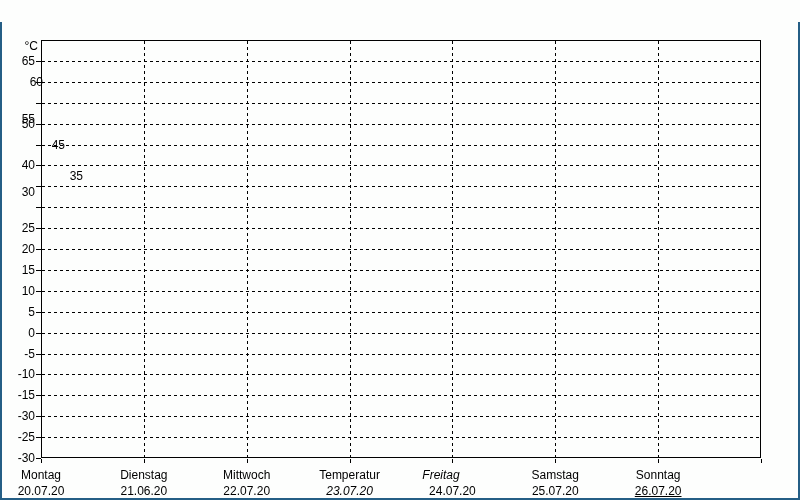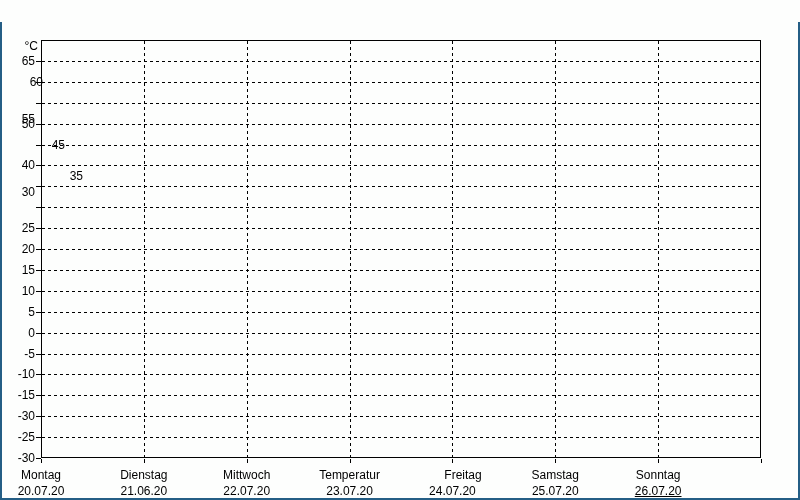--- a/index.html
+++ b/index.html
@@ -120,20 +120,20 @@
     <div class="xtick" style="left: 555.286px; top: 459px;"></div>
     <div class="xtick" style="left: 658.143px; top: 459px;"></div>
     <div class="xtick" style="left: 761px; top: 459px;"></div>
     <div class="dayname" style="left: -14px; top: 468px;">Montag</div>
     <div class="daydate" style="left: -14px; top: 484px;">20.07.20</div>
     <div class="dayname" style="left: 88.8571px; top: 468px;">Dienstag</div>
     <div class="daydate" style="left: 88.8571px; top: 484px;">21.06.20</div>
     <div class="dayname" style="left: 191.714px; top: 468px;">Mittwoch</div>
     <div class="daydate" style="left: 191.714px; top: 484px;">22.07.20</div>
     <div class="dayname" style="left: 294.571px; top: 468px;">Temperatur</div>
-    <div class="daydate" style="left: 294.571px; top: 484px;">23.07.20</div>
-    <div class="dayname" style="left: 408px; top: 468px;">Freitag</div>
+    <div class="daydate" style="left: 294.571px; top: 484px; font-style: italic;">23.07.20</div>
+    <div class="dayname" style="left: 386px; top: 468px; font-style: italic;">Freitag</div>
     <div class="daydate" style="left: 397.429px; top: 484px;">24.07.20</div>
     <div class="dayname" style="left: 500.286px; top: 468px;">Samstag</div>
     <div class="daydate" style="left: 500.286px; top: 484px;">25.07.20</div>
     <div class="dayname" style="left: 603.143px; top: 468px;">Sonntag</div>
     <div class="daydate" style="left: 603.143px; top: 484px; text-decoration: underline;">26.07.20</div>
   </div>
 
 </body></html>

